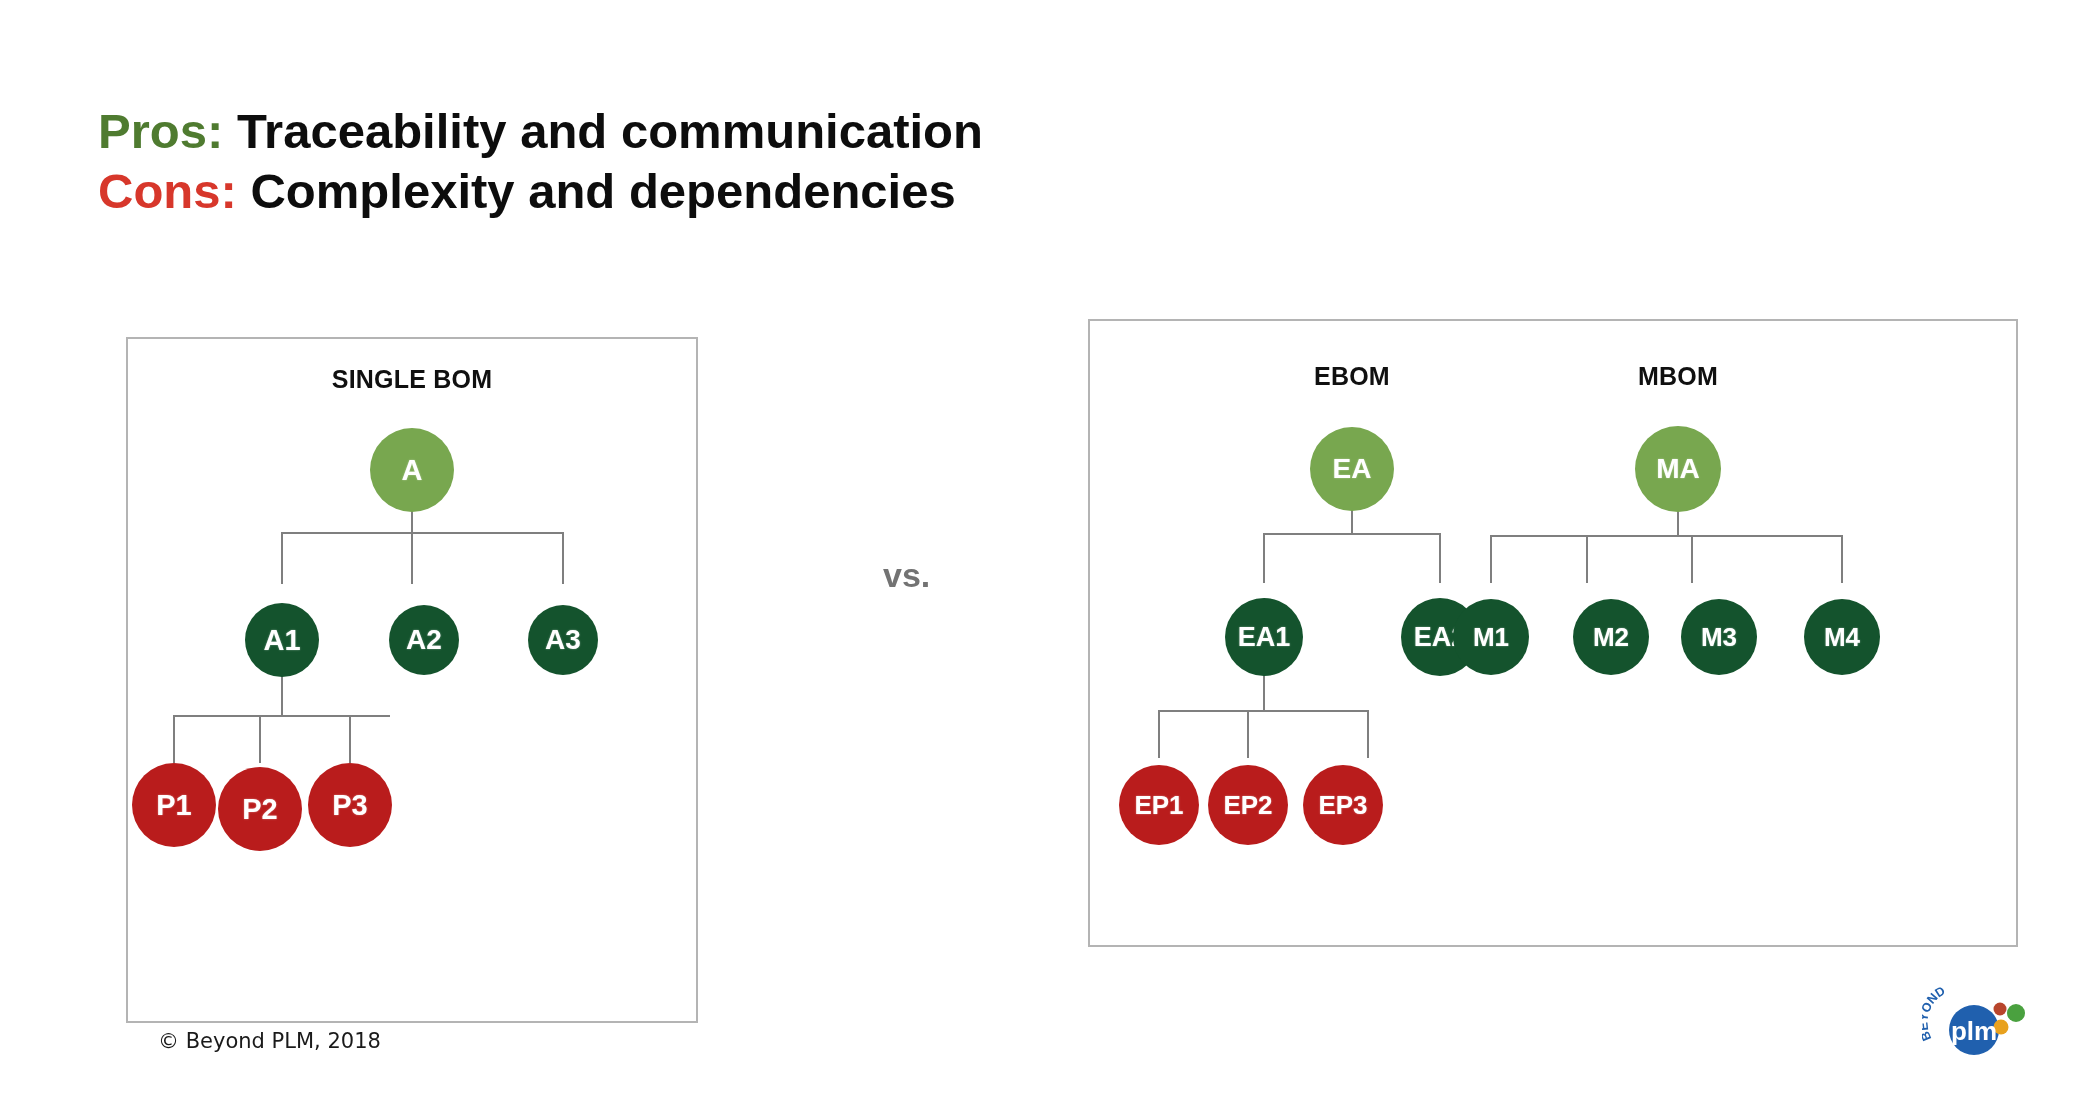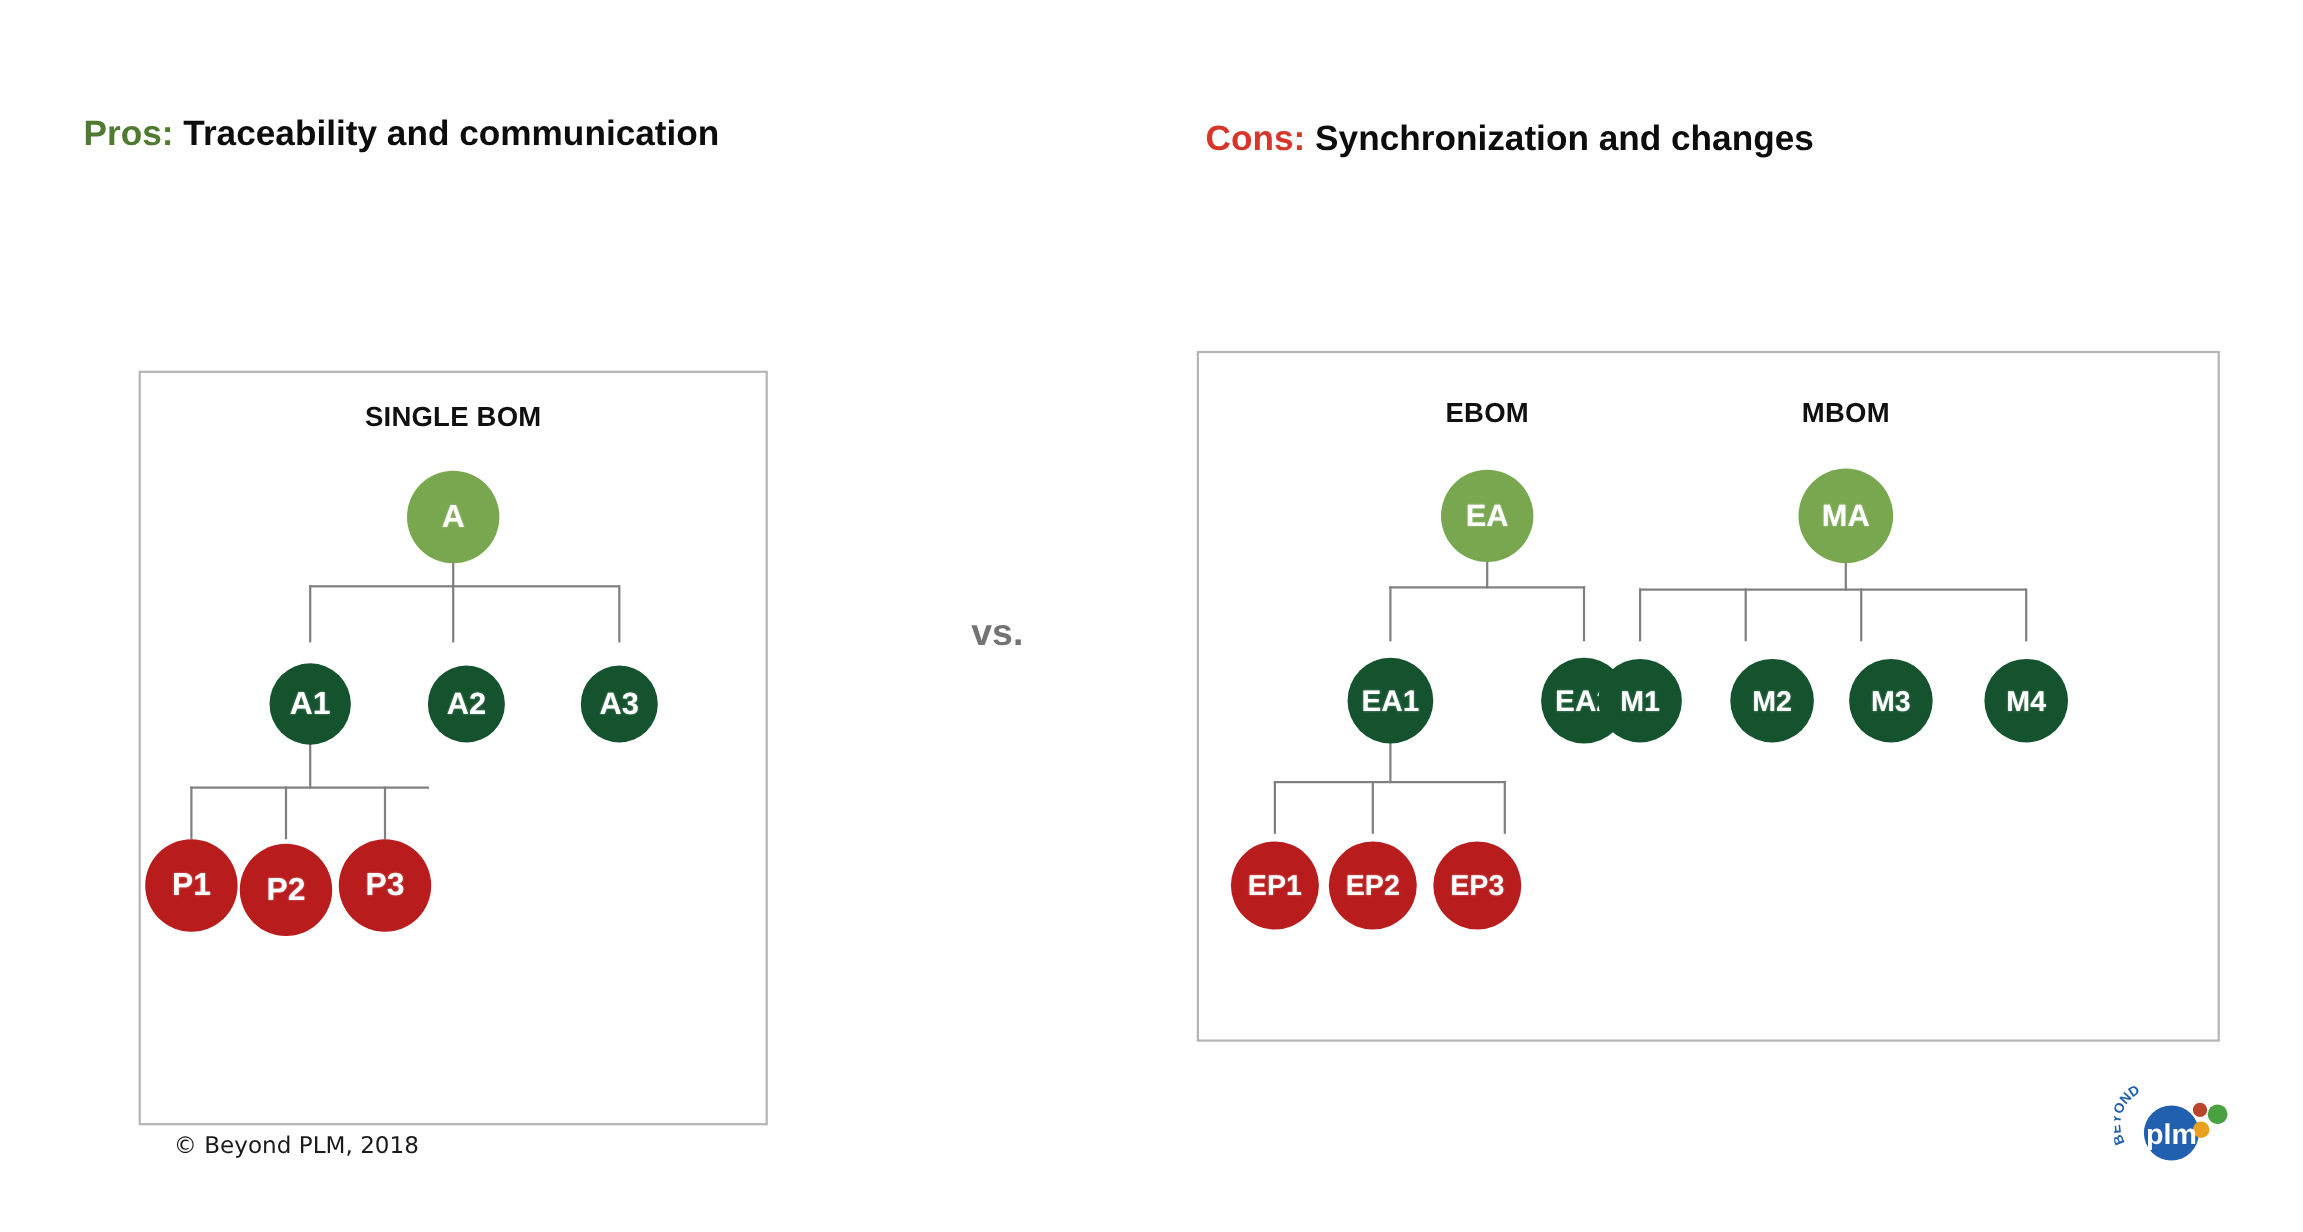--- a/index.html
+++ b/index.html
@@ -18,25 +18,26 @@
 
   .slide {
     position: absolute;
     inset: 0;
     background: #ffffff;
   }
 
   
   .proscons {
     position: absolute;
-    font-size: 32px;
+    font-size: 49px;
     line-height: 1.22;
     font-weight: 700;
     color: #0d0d0d;
     white-space: nowrap;
+    margin-left: 22px;
   }
   .proscons .line { display: block; }
   .proscons .tag-pros { color: #4f7b30; }
   .proscons .tag-cons { color: #d7372b; }
   .proscons .body { color: #0d0d0d; }
 
   #proscons-left  { left: 76px;  top: 102px; }
   #proscons-right { left: 1096px; top: 106px; }
 
   
@@ -123,27 +124,27 @@
 </head>
 <body>
 
 <div class="slide">
 
   <div class="proscons" id="proscons-left">
     <span class="line">
       <span class="tag-pros">Pros:</span>
       <span class="body">Traceability and communication</span>
     </span>
-  </div>
-
-  <div class="proscons" id="proscons-right">
     <span class="line">
       <span class="tag-cons">Cons:</span>
-      <span class="body">Synchronization and changes</span>
+      <span class="body">Complexity and dependencies</span>
     </span>
+  </div>
+
+  <div class="proscons" id="proscons-right">
   </div>
 
   <div class="bom-box" id="box-single">
 
     <div class="box-title" style="left:284px; top:26px;">SINGLE BOM</div>
 
     <div class="link v" style="left:283px; top:115px;  height:80px;"></div>
     <div class="link h" style="left:153px; top:193px;  width:282px;"></div>
     <div class="link v" style="left:153px; top:193px;  height:52px;"></div>
     <div class="link v" style="left:283px; top:193px;  height:52px;"></div>

